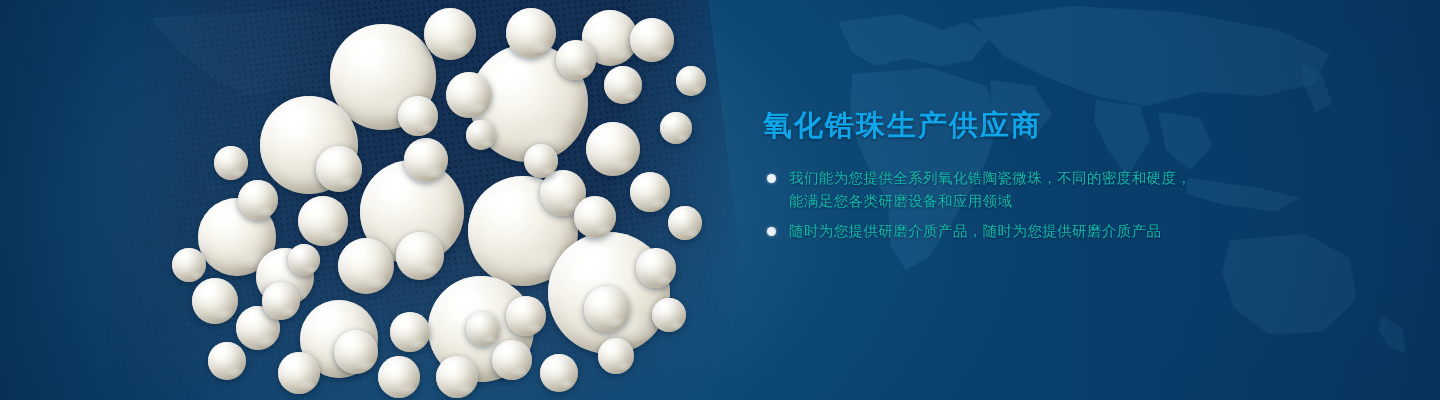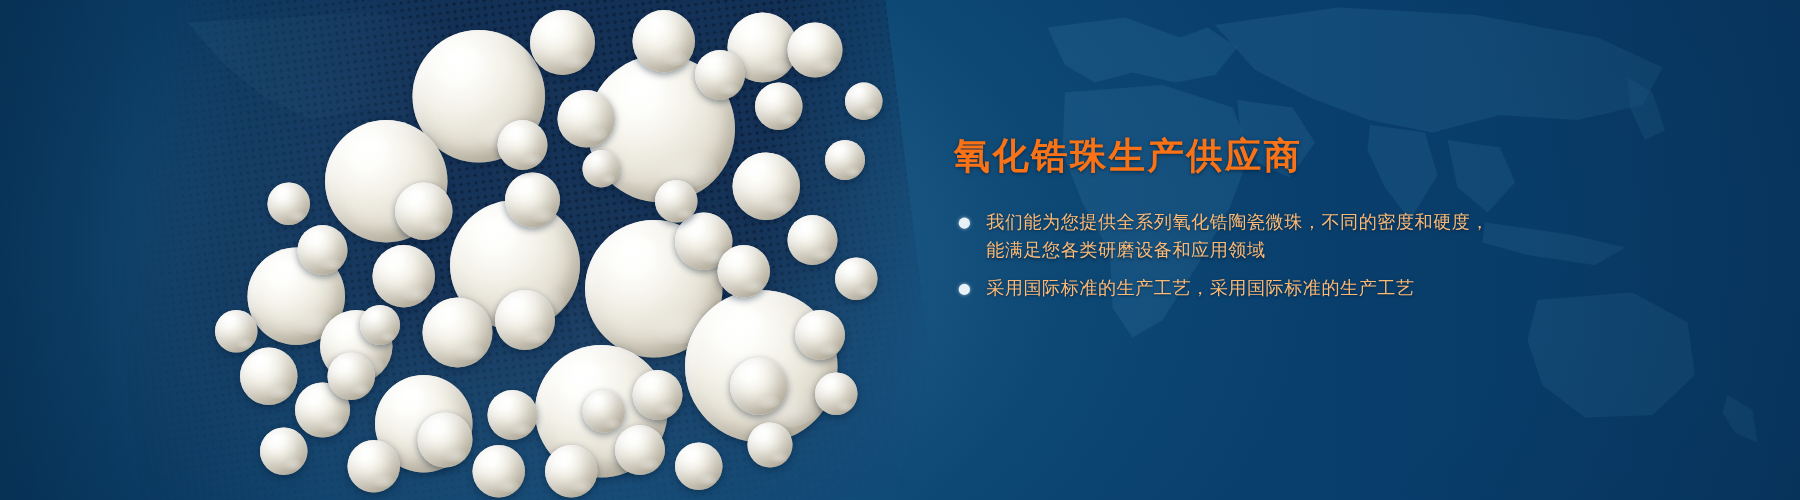--- a/index.html
+++ b/index.html
@@ -57,27 +57,27 @@
     background:radial-gradient(ellipse at 40% 40%, rgba(255,255,255,.96), rgba(255,255,255,0) 72%);
   }
   .bead::before{
     content:""; position:absolute; right:12%; bottom:10%;
     width:42%; height:26%; border-radius:50%;
     background:radial-gradient(ellipse at 60% 60%, rgba(255,255,255,.34), rgba(255,255,255,0) 70%);
   }
   
   .textblock{ position:absolute; left:763px; top:108px; width:470px; }
   .title{
-    font-size:29px; font-weight:bold; color:#f97316; letter-spacing:2px;
+    font-size:29px; font-weight:bold; color:#0ea5e9; letter-spacing:2px;
     line-height:34px; text-shadow:0 1px 3px rgba(2,22,44,.65);
   }
   .bullets{ margin-top:25px; list-style:none; }
   .bullets li{
     position:relative; padding-left:26px; margin-bottom:7px;
-    font-size:14.5px; line-height:23px; color:#fdba74; letter-spacing:.4px;
+    font-size:14.5px; line-height:23px; color:#14b8a6; letter-spacing:.4px;
     text-shadow:0 1px 2px rgba(2,22,44,.6);
   }
   .dot{
     position:absolute; left:4px; top:7px; width:9px; height:9px;
     border-radius:50%; background:#e8f1f8;
     box-shadow:0 0 3px rgba(255,255,255,.55);
   }
   .bline{ display:block; }
 </style>
 </head>
@@ -187,18 +187,18 @@
   <div class="textblock">
     <div class="title">氧化锆珠生产供应商</div>
     <ul class="bullets">
       <li>
         <span class="dot"></span>
         <span class="bline">我们能为您提供全系列氧化锆陶瓷微珠，不同的密度和硬度，</span>
         <span class="bline">能满足您各类研磨设备和应用领域</span>
       </li>
       <li>
         <span class="dot"></span>
-        <span class="bline">采用国际标准的生产工艺，采用国际标准的生产工艺</span>
+        <span class="bline">随时为您提供研磨介质产品，随时为您提供研磨介质产品</span>
       </li>
     </ul>
   </div>
 
 </div>
 
 </body></html>

